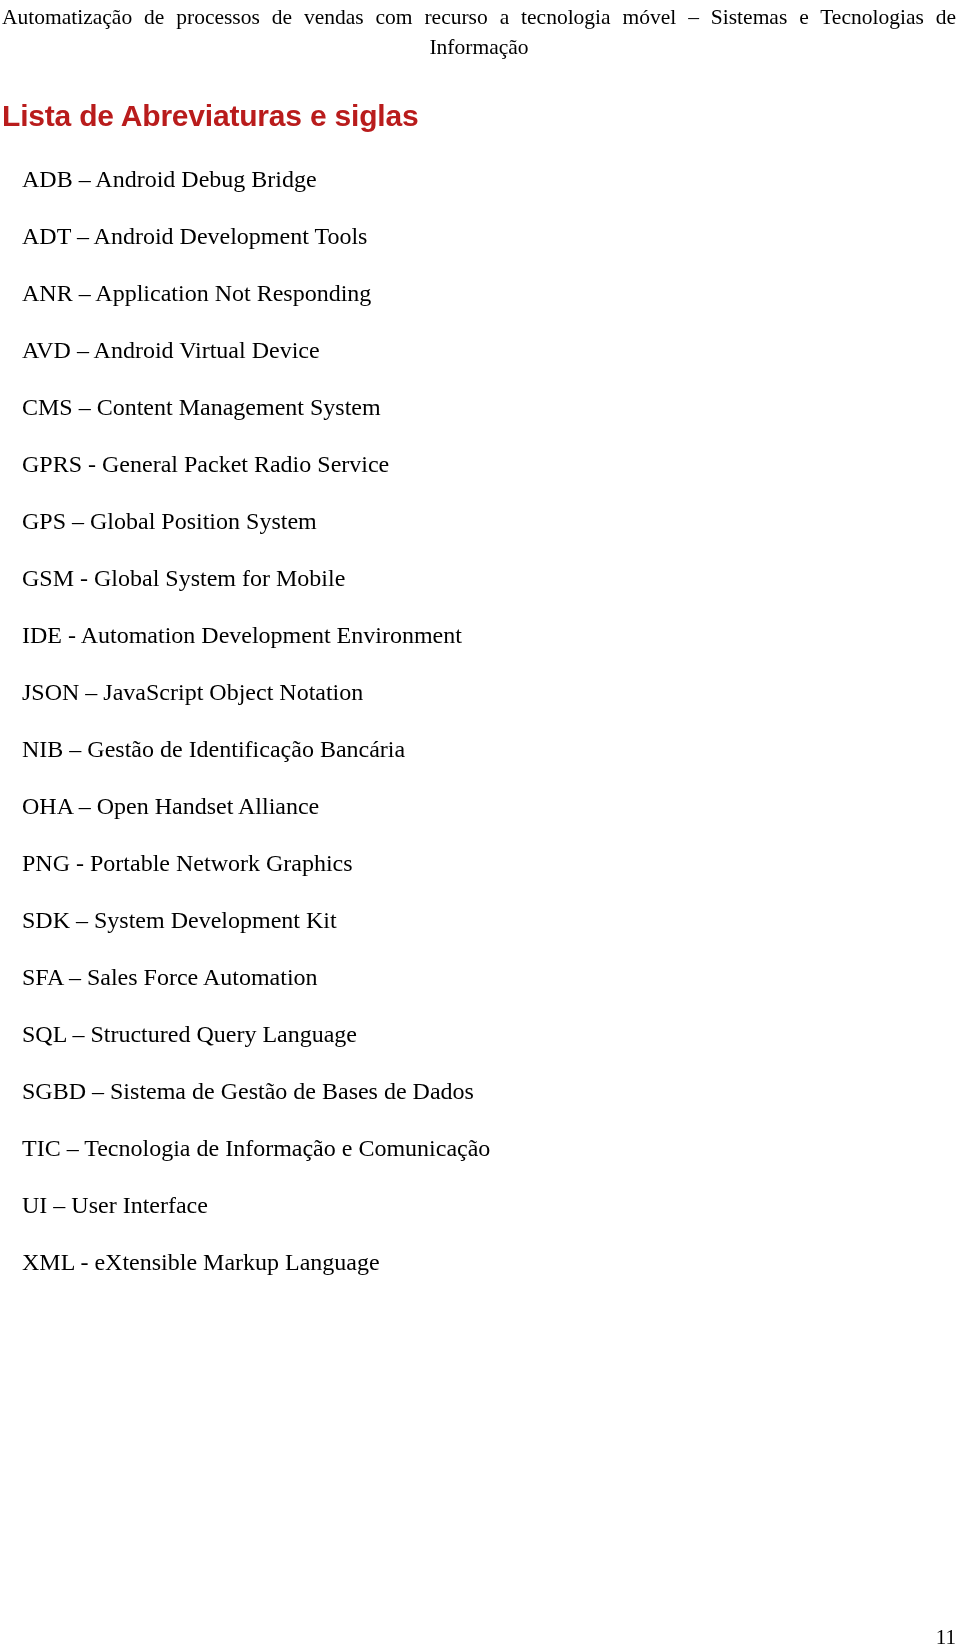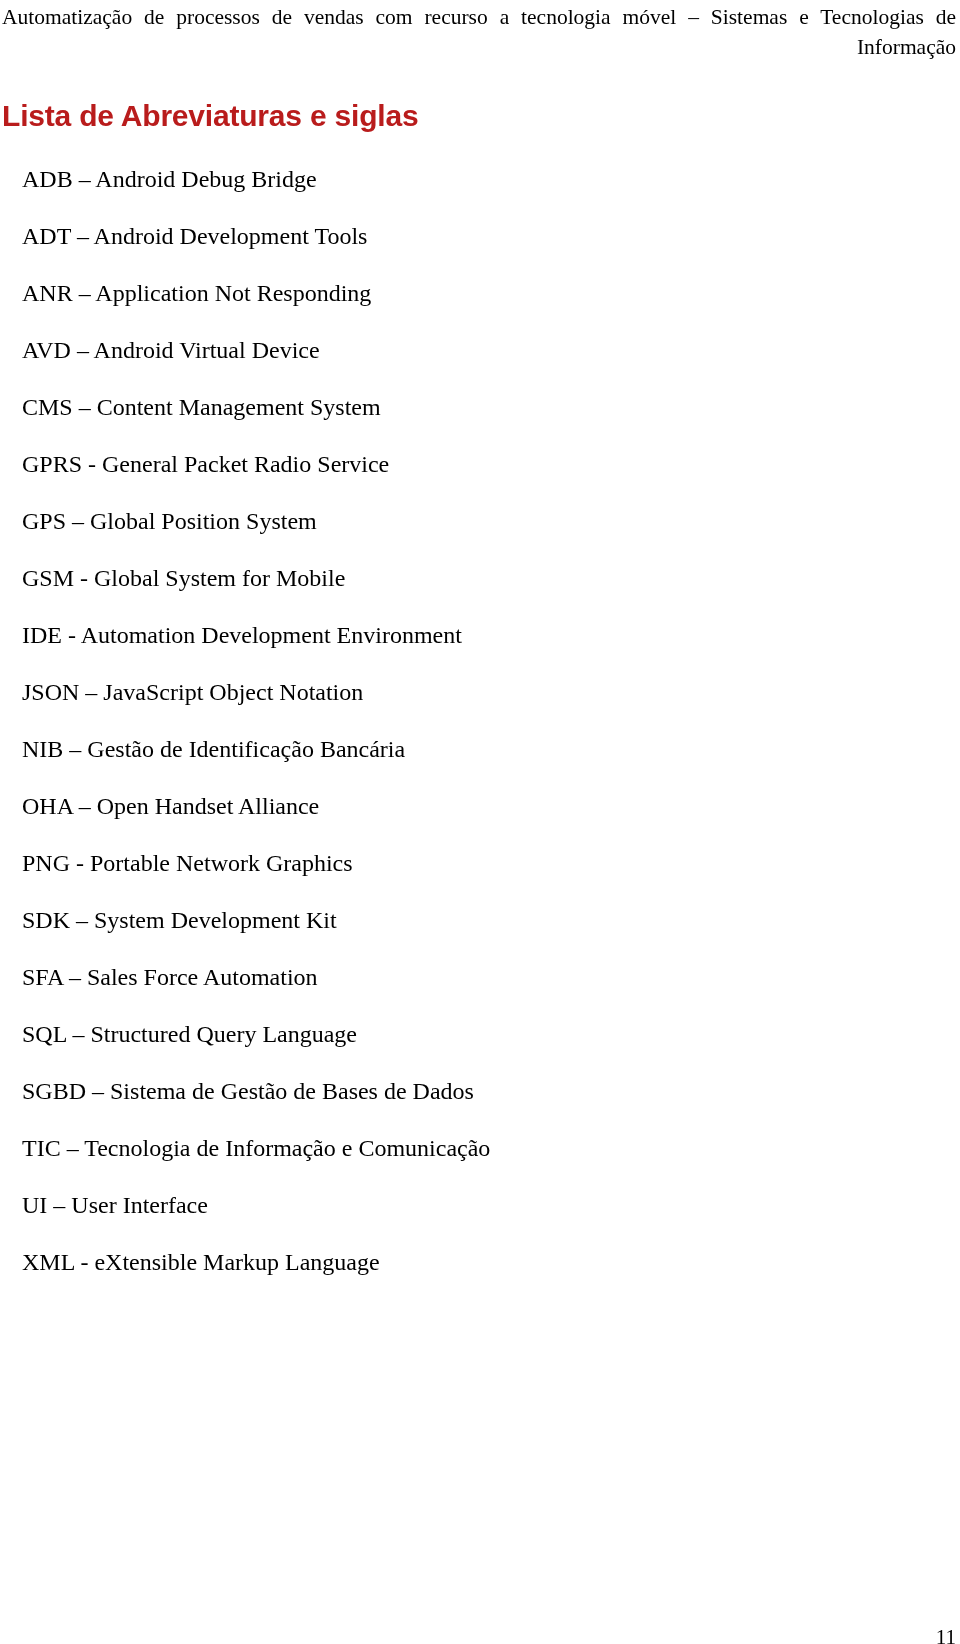--- a/index.html
+++ b/index.html
@@ -40,21 +40,21 @@
   }
   .doc-header .hdr-line {
     display: block;
   }
   .doc-header .hdr-line-1 {
     text-align: justify;
     text-align-last: justify;
     word-spacing: 1px;
   }
   .doc-header .hdr-line-2 {
-    text-align: right;
+    text-align: center;
   }
 
   
   .section-heading {
     position: absolute;
     left: 2px;
     top: 78px;
     font-family: "Liberation Sans", "DejaVu Sans", sans-serif;
     font-weight: bold;
     font-size: 30px;

